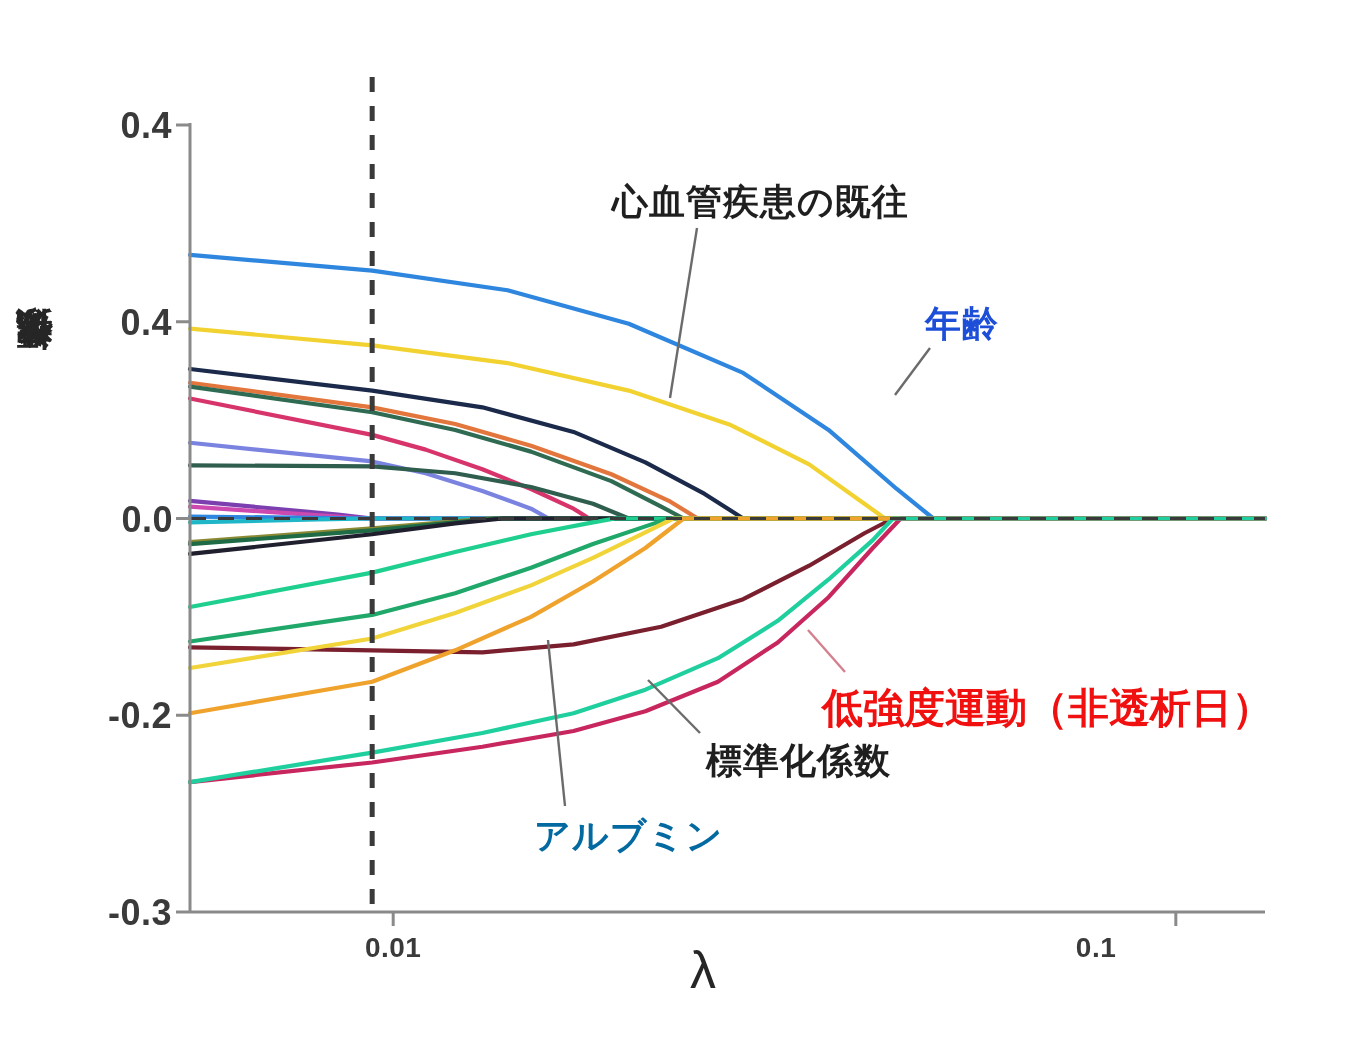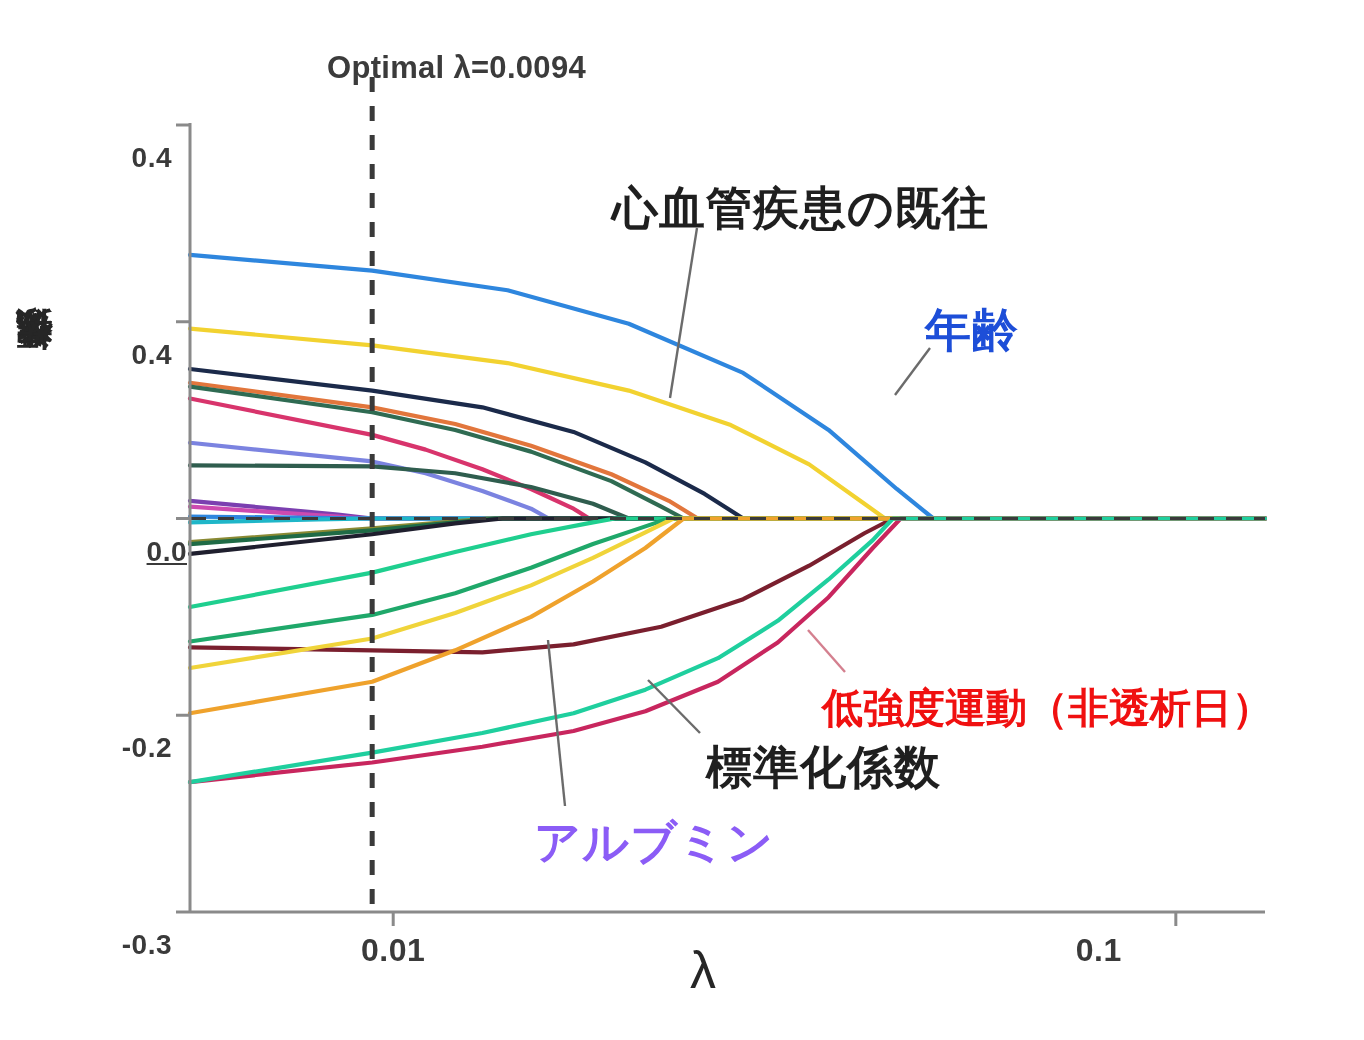--- a/index.html
+++ b/index.html
@@ -27,29 +27,28 @@
     width: 1364px;
     height: 1040px;
   }
   .txt {
     position: absolute;
     white-space: nowrap;
     line-height: 1;
   }
   
   .ytick {
-    font-size: 28px;
+    font-size: 36px;
     font-weight: 600;
     color: #3a3a3a;
     text-align: right;
     letter-spacing: 0.5px;
-    margin-top: 36px;
   }
   .xtick {
-    font-size: 32px;
+    font-size: 28px;
     font-weight: 600;
     color: #3a3a3a;
     letter-spacing: 0.5px;
   }
   
   #ylabel {
     position: absolute;
     left: 10px;
     top: 370px;
     width: 70px;
@@ -72,21 +71,21 @@
     position: absolute;
     left: 327px;
     top: 50px;
     font-size: 31px;
     font-weight: 600;
     color: #3b3b3b;
     letter-spacing: 0.3px;
   }
   .anno {
     position: absolute;
-    font-size: 46px;
+    font-size: 36px;
     font-weight: 700;
     color: #1f1f1f;
     white-space: nowrap;
     letter-spacing: 1px;
   }
   .anno.red {
     color: #f01010;
     font-size: 41px;
     letter-spacing: 0px;
   }
@@ -136,37 +135,36 @@
       </g>
     <g id="anno-layer">
         <line x1="697" y1="228" x2="670" y2="398" stroke="#6b6b6b" stroke-width="2.4"></line>
         <line x1="930" y1="348" x2="895" y2="395" stroke="#6b6b6b" stroke-width="2.4"></line>
         <line x1="845" y1="672" x2="808" y2="630" stroke="#d4808f" stroke-width="2.4"></line>
         <line x1="700" y1="733" x2="648" y2="680" stroke="#6b6b6b" stroke-width="2.4"></line>
         <line x1="565" y1="806" x2="548" y2="640" stroke="#6b6b6b" stroke-width="2.4"></line>
       </g>
   </svg>
 
-  <div id="title">Optimal λ=0.0094</div>
 
   <div id="ylabel">標準化係数</div>
   <div id="xlabel">λ</div>
 
   <div id="ytick-layer">
       <div class="txt ytick" style="left: 60px; width: 112px; top: 108px;">0.4</div>
       <div class="txt ytick" style="left: 60px; width: 112px; top: 304.75px;">0.4</div>
-      <div class="txt ytick" style="left: 75px; width: 112px; top: 501.5px; text-decoration: underline;">0.0</div>
+      <div class="txt ytick" style="left: 61px; width: 112px; top: 501.5px;">0.0</div>
       <div class="txt ytick" style="left: 60px; width: 112px; top: 698.25px;">-0.2</div>
       <div class="txt ytick" style="left: 60px; width: 112px; top: 895px;">-0.3</div>
     </div>
   <div id="xtick-layer">
       <div class="txt xtick" style="top: 934px; left: 0px; width: 200px; text-align: center; transform: translateX(293.199px);">0.01</div>
       <div class="txt xtick" style="top: 934px; left: 0px; width: 200px; text-align: left; transform: translateX(1075.82px);">0.1</div>
     </div>
   <div id="anno-text-layer">
       <div class="anno" style="left: 612px; top: 178px; color: rgb(31, 31, 31);">心血管疾患の既往</div>
       <div class="anno" style="left: 925px; top: 300px; color: #1d4ed8;">年齢</div>
       <div class="anno red" style="left: 822px; top: 681px; color: rgb(240, 16, 16);">低強度運動（非透析日）</div>
       <div class="anno" style="left: 706px; top: 737px; color: rgb(31, 31, 31);">標準化係数</div>
-      <div class="anno" style="left: 534px; top: 812px; color: #8b5cf6;">アルブミン</div>
+      <div class="anno" style="left: 534px; top: 812px; color: #0369a1;">アルブミン</div>
     </div>
 
 </div>
 
 </body></html>

